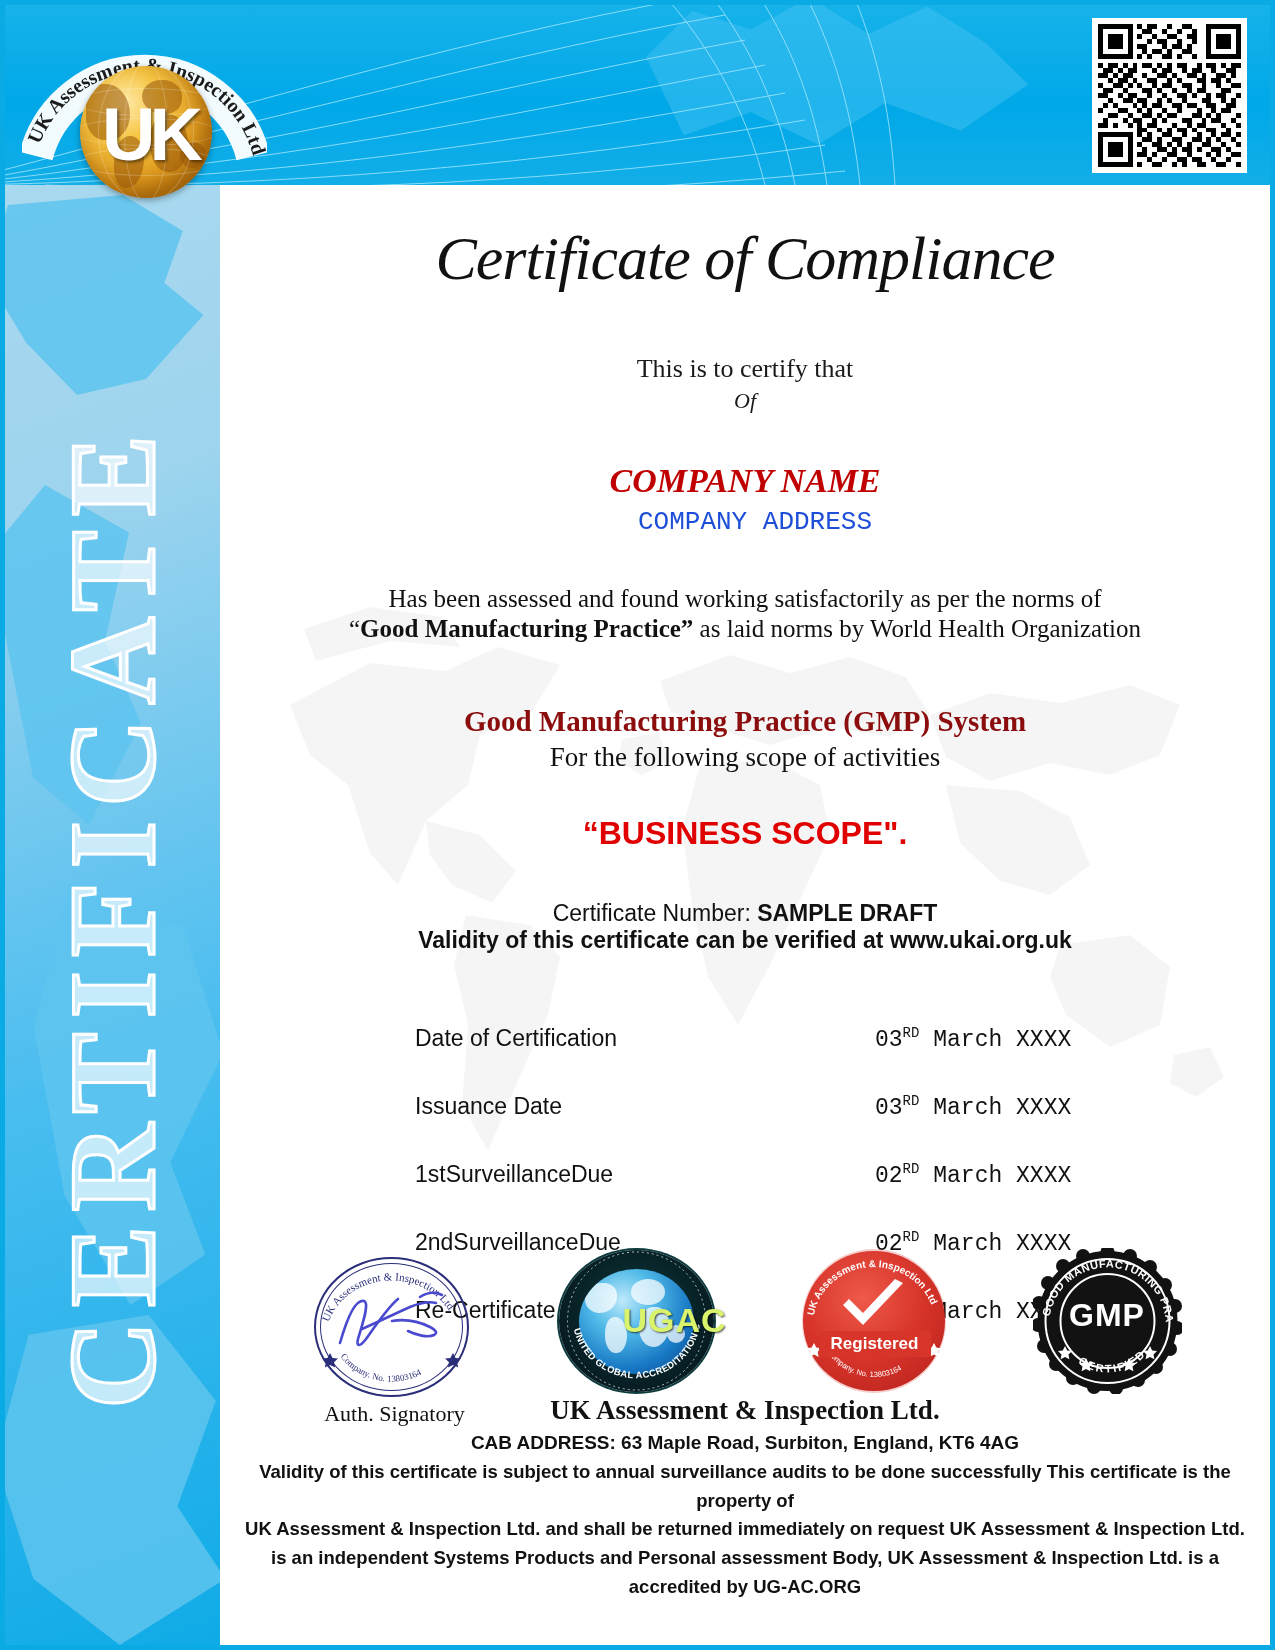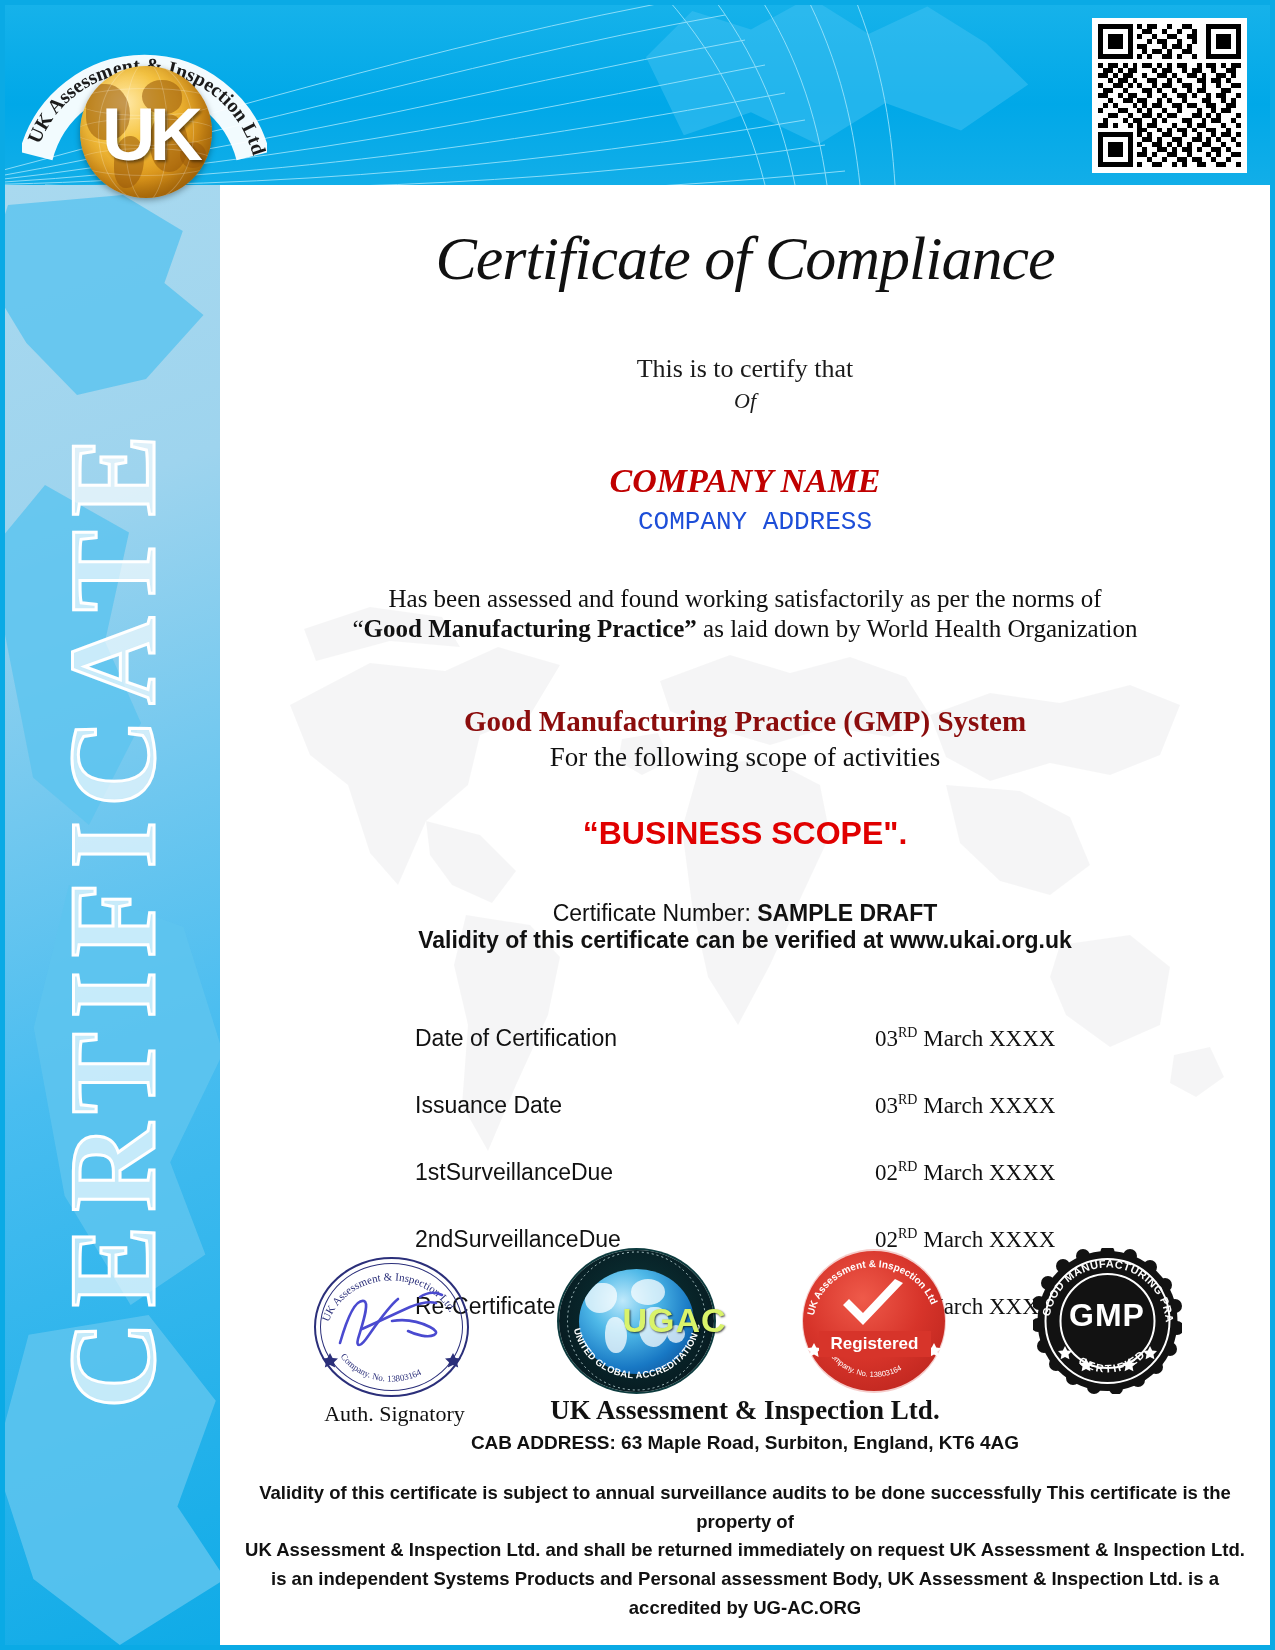--- a/index.html
+++ b/index.html
@@ -200,21 +200,21 @@
     width: 660px;
     text-align: left;
   }
   .date-row { display: flex; align-items: baseline; margin-bottom: 5px; }
   .date-label {
     width: 460px;
     font-family: "Liberation Sans", sans-serif;
     font-size: 23px; color: #111; margin-top: 35px;
   }
   .date-value {
-    font-family: Liberation Serif, serif;
+    font-family: Liberation Mono, monospace;
     font-size: 23px; color: #111;
   }
   .date-value sup { font-size: 14px; vertical-align: super; }
 
   
   .seals {
     position: absolute; left: 0; top: 1060px; width: 1050px;
     display: flex; justify-content: center; align-items: flex-end;
     gap: 78px;
     z-index: 3;
@@ -306,21 +306,21 @@
     font-family: "Liberation Serif", serif;
     font-size: 27px; font-weight: 700; color: #111;
   }
   .footer .cab {
     font-family: "Liberation Sans", sans-serif;
     font-size: 19px; font-weight: 700; color: #111; margin-top: 6px;
   }
   .footer .disc {
     font-family: "Liberation Sans", sans-serif;
     font-size: 18.5px; font-weight: 700; color: #111;
-    margin-top: 25px; line-height: 1.55;
+    margin-top: 4px; line-height: 1.55;
   }
 </style>
 </head>
 <body>
 
 <div class="page">
 
   <div class="outer-frame"></div>
 
   <div class="header-band">
@@ -630,21 +630,21 @@
       </svg>
     </div>
 
     <div class="content">
       <div class="title">Certificate of Compliance</div>
       <div class="certify-line">This is to certify that</div>
       <div class="of-line">Of</div>
       <div class="company-name">COMPANY NAME</div>
       <div class="company-address">COMPANY ADDRESS</div>
       <div class="assessed-1">Has been assessed and found working satisfactorily as per the norms of</div>
-      <div class="assessed-2"><span>“</span><b>Good Manufacturing Practice”</b><span> as laid down by World Health Organization</span></div>
+      <div class="assessed-2"><span>“</span><b>Good Manufacturing Practice”</b><span> as laid norms by World Health Organization</span></div>
       <div class="gmp-system">Good Manufacturing Practice (GMP) System</div>
       <div class="scope-label">For the following scope of activities</div>
       <div class="business-scope">“BUSINESS SCOPE".</div>
       <div class="cert-number"><span>Certificate Number:</span> <b>SAMPLE DRAFT</b></div>
       <div class="validity-line">Validity of this certificate can be verified at www.ukai.org.uk</div>
 
       <div class="dates" id="datesList">
           <div class="date-row">
             <div class="date-label">Date of Certification</div>
             <div class="date-value"><span>03</span><sup>RD</sup><span> March XXXX</span></div>

